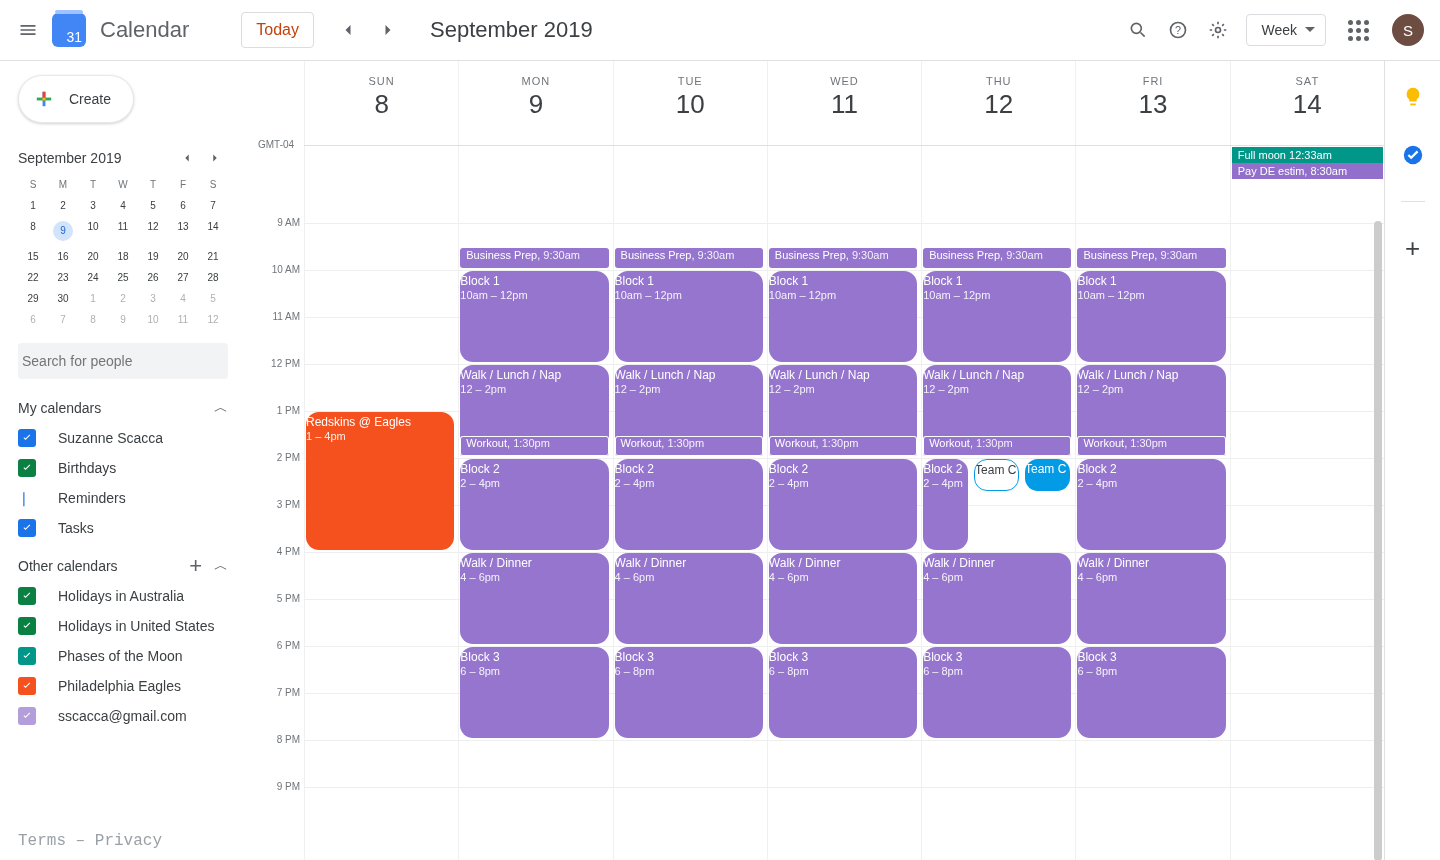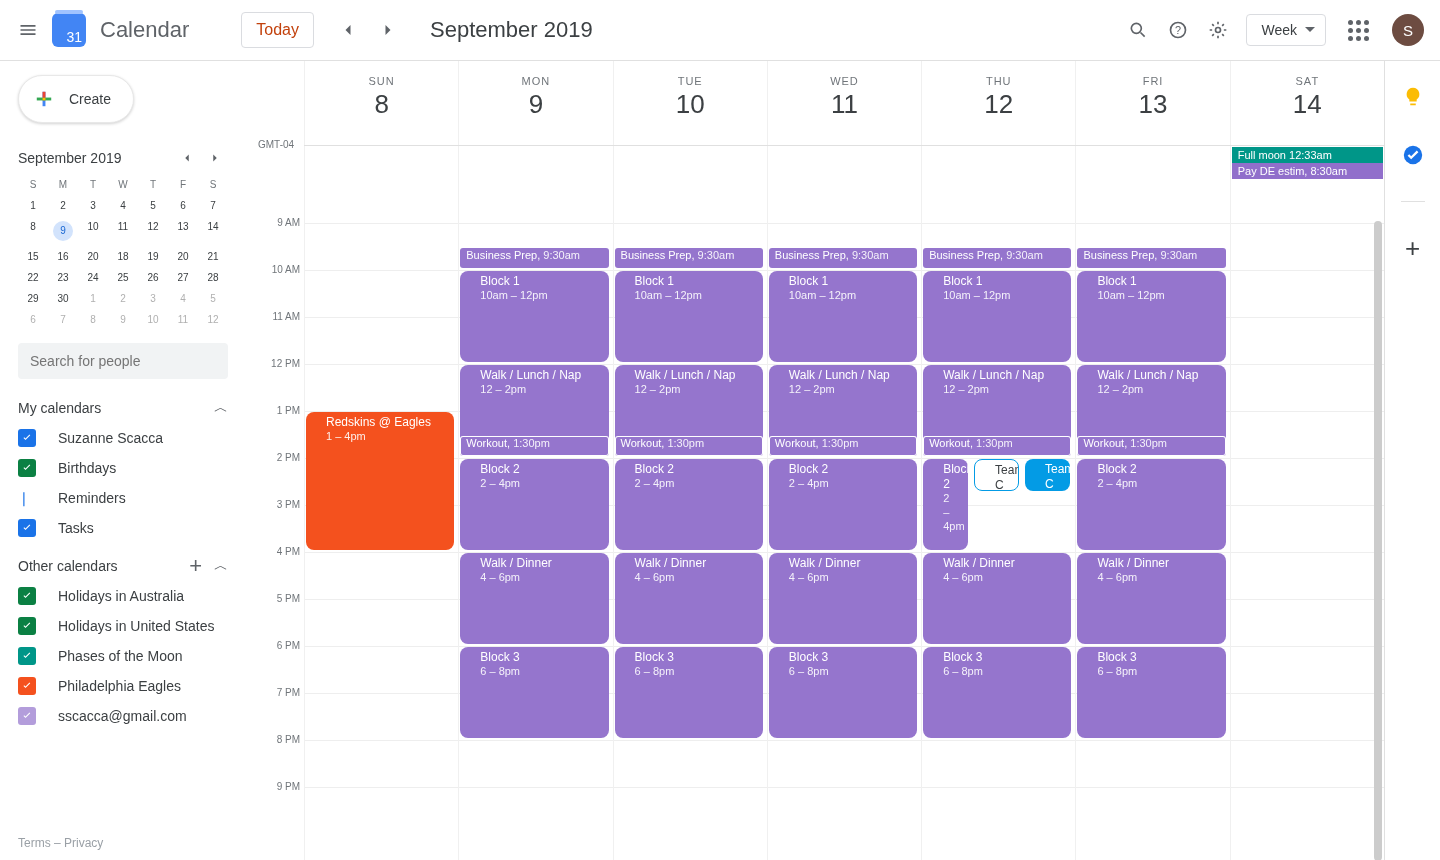--- a/index.html
+++ b/index.html
@@ -31,44 +31,44 @@
   .plus-icon{width:26px;height:26px;}
   .mini-header{display:flex;align-items:center;justify-content:space-between;margin-top:22px;}
   .mini-title{font-size:14px;color:#3c4043;font-weight:500;}
   .mini-nav{display:flex;gap:2px;}
   .mini-nav button{width:26px;height:26px;border:none;background:transparent;color:#5f6368;cursor:pointer;display:flex;align-items:center;justify-content:center;}
   .mini-grid{margin-top:8px;display:grid;grid-template-columns:repeat(7,1fr);text-align:center;font-size:10px;color:#70757a;row-gap:10px;}
   .mini-grid .dow{font-weight:500;}
   .mini-grid .mday{font-size:10px;color:#3c4043;cursor:pointer;}
   .mini-grid .other{color:#b0b0b0;}
   .mini-grid .today{background:#d2e3fc;color:#1967d2;border-radius:50%;width:20px;height:20px;line-height:20px;margin:auto;}
-  .search-people{margin-top:18px;background:#f1f3f4;border:none;border-radius:4px;padding:10px 12px;font-size:14px;color:#5f6368;outline:none;width:100%;}
+  .search-people{margin-top:18px;background:#f1f3f4;border:none;border-radius:4px;padding:10px 4px;font-size:14px;color:#5f6368;outline:none;width:100%;}
   .section-head{display:flex;align-items:center;justify-content:space-between;margin-top:20px;cursor:pointer;}
   .section-head span{font-size:14px;font-weight:500;}
   .section-head .chev{color:#5f6368;}
   .cal-list{display:flex;flex-direction:column;gap:12px;margin-top:12px;}
   .cal-item{display:flex;align-items:center;gap:22px;font-size:14px;}
   .chk{width:18px;height:18px;border-radius:3px;display:flex;align-items:center;justify-content:center;color:#fff;flex-shrink:0;}
   .chk svg{width:12px;height:12px;}
-  .footer-links{margin-top:auto;font-size:12px;color:#9aa0a6;padding-top:14px;}
+  .footer-links{margin-top:auto;font-size:16px;color:#9aa0a6;padding-top:14px;font-family:Liberation Mono, monospace;}
   
   .dayhead-row{display:flex;margin-left:56px;border-bottom:1px solid #e0e0e0;height:85px;position:relative;z-index:2;background:#fff;}
   .dayhead{flex:1;text-align:center;padding-top:14px;border-left:1px solid #f0f0f0;}
   .dayhead .dow{font-size:11px;color:#70757a;letter-spacing:1px;}
   .dayhead .dnum{font-size:26px;color:#3c4043;margin-top:2px;font-weight:400;}
   .allday-row{display:flex;margin-left:56px;position:relative;z-index:2;}
   .allday-cell{flex:1;border-left:1px solid #f0f0f0;min-height:18px;padding:1px;}
   .allday-chip{font-size:11px;padding:2px 6px;border-radius:0;color:#fff;white-space:nowrap;overflow:hidden;cursor:pointer;}
   .scroll-area{flex:1;overflow-y:auto;position:relative;}
   .grid{position:relative;margin-left:56px;margin-top:-380px;height:1128px;}
   .hourline{position:absolute;left:0;right:0;border-top:1px solid #eee;}
   .hourlabel{position:absolute;left:-46px;top:-7px;font-size:10px;color:#70757a;width:42px;text-align:right;}
   .tz-label{position:absolute;left:10px;top:6px;font-size:10px;color:#70757a;z-index:3;}
   .daycol{position:absolute;top:0;bottom:0;border-left:1px solid #f0f0f0;}
-  .event{position:absolute;border-radius:8px;padding:3px 20px;font-size:12px;color:#fff;overflow:hidden;cursor:pointer;line-height:1.25;}
+  .event{position:absolute;border-radius:13px;padding:3px 0;font-size:12px;color:#fff;overflow:hidden;cursor:pointer;line-height:1.25;}
   .event.cap{border-radius:3px; padding:1px 6px; font-size:11px;}
   .event .etime{opacity:.9;font-size:11px;}
   .event.white{background:#fff;border:1px solid #039be5;color:#3c4043;}
   .section-head .icons{display:flex;gap:12px;align-items:center;}
   .sidepanel .sp-item{width:40px;height:40px;display:flex;align-items:center;justify-content:center;border-radius:50%;cursor:pointer;}
   .sidepanel .divider{width:24px;height:1px;background:#e0e0e0;margin:8px 0;}
   .scrollbar-fake{position:absolute;right:2px;top:160px;width:8px;height:640px;background:#ccc;border-radius:4px;z-index:5;}
 </style>
 </head>
 <body>

